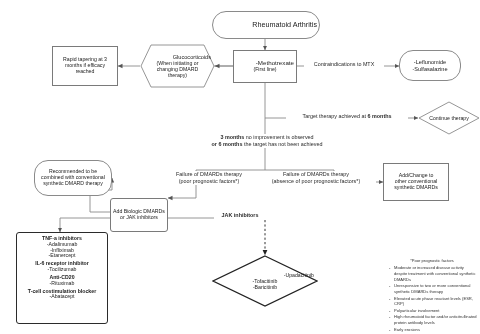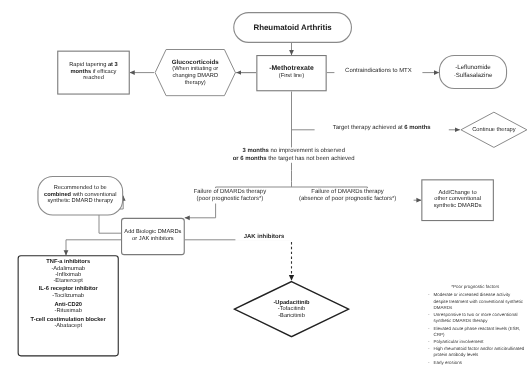--- a/index.html
+++ b/index.html
@@ -23,21 +23,21 @@
   .thickrect{border:1.4px solid #2b2b2b;background:#fff;border-radius:3px;}
 
   .hexwrap,.diamondwrap{background:transparent;}
   .hexwrap .shape,.diamondwrap .shape{position:absolute;inset:0;}
   .hexwrap .label,.diamondwrap .label{position:relative;z-index:2;width:100%;padding:0 4px;box-sizing:border-box;}
 
   .t6{font-size:5.2px;}
   .t65{font-size:5.6px;}
   .t7{font-size:6.2px;}
   .t8{font-size:7.2px;}
-  .b{font-weight:bold;}
+  .b{font-weight:normal;text-align:right;}
 
   .edgelabel{position:absolute;font-size:5.4px;line-height:1.25;color:#2a2a2a;background:#fff;padding:0 1px;text-align:center;}
   .edgelabel .bold{font-weight:bold;}
 
   .list{text-align:center;}
   .list .hd{font-weight:bold;display:block;margin-top:2px;}
   .list .it{display:block;}
 
   .footnote{position:absolute;font-size:4.1px;line-height:1.45;color:#333;width:92px;}
   .footnote .ft-title{display:block;text-align:center;margin-bottom:1px;}

